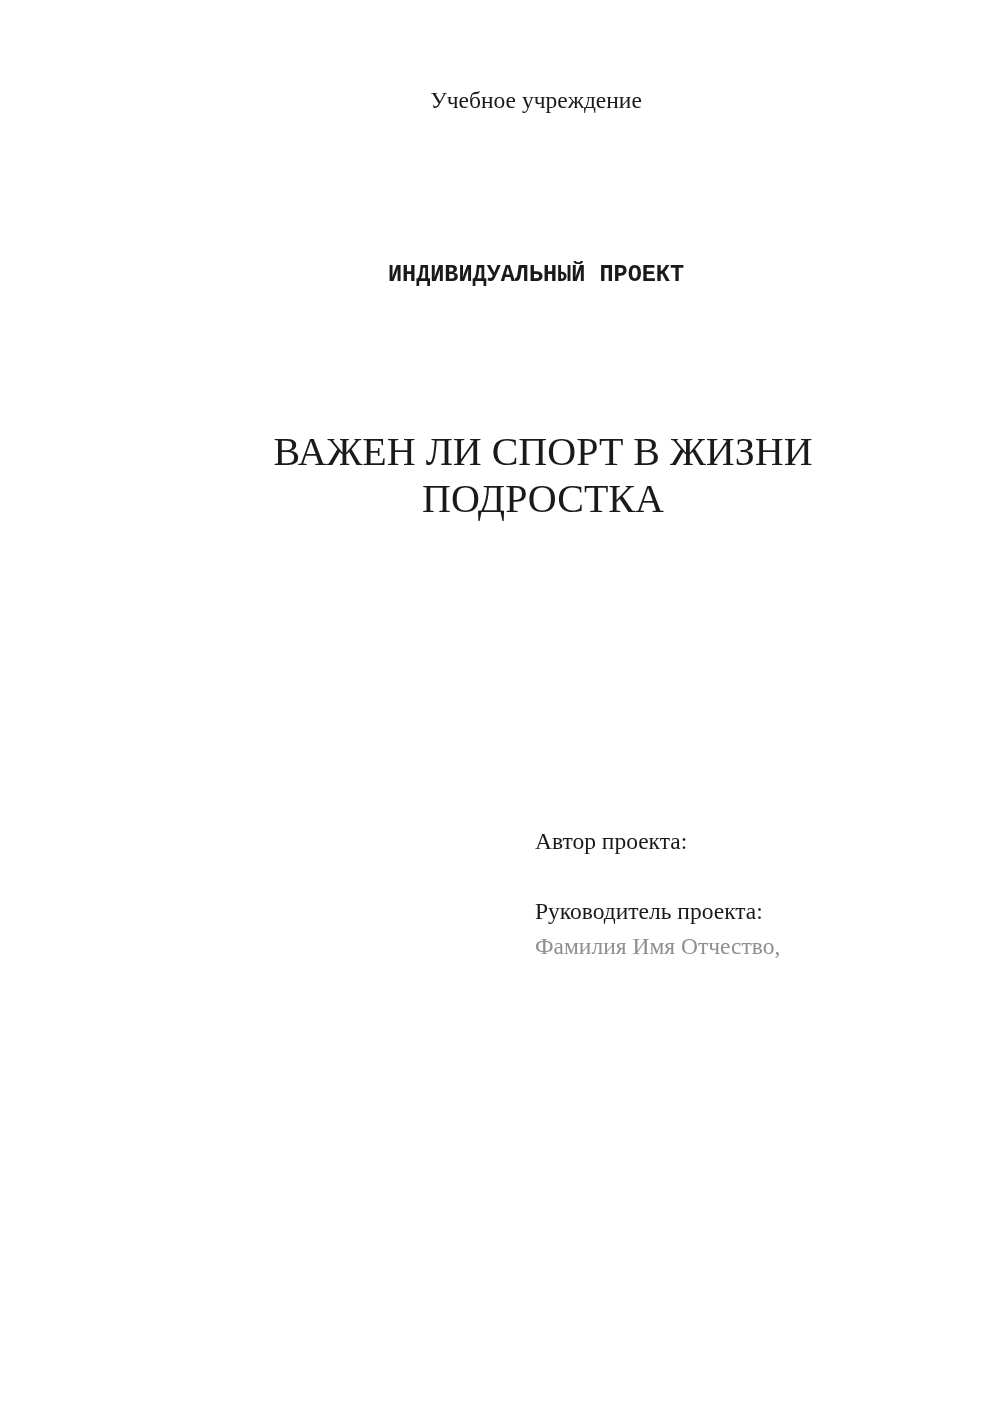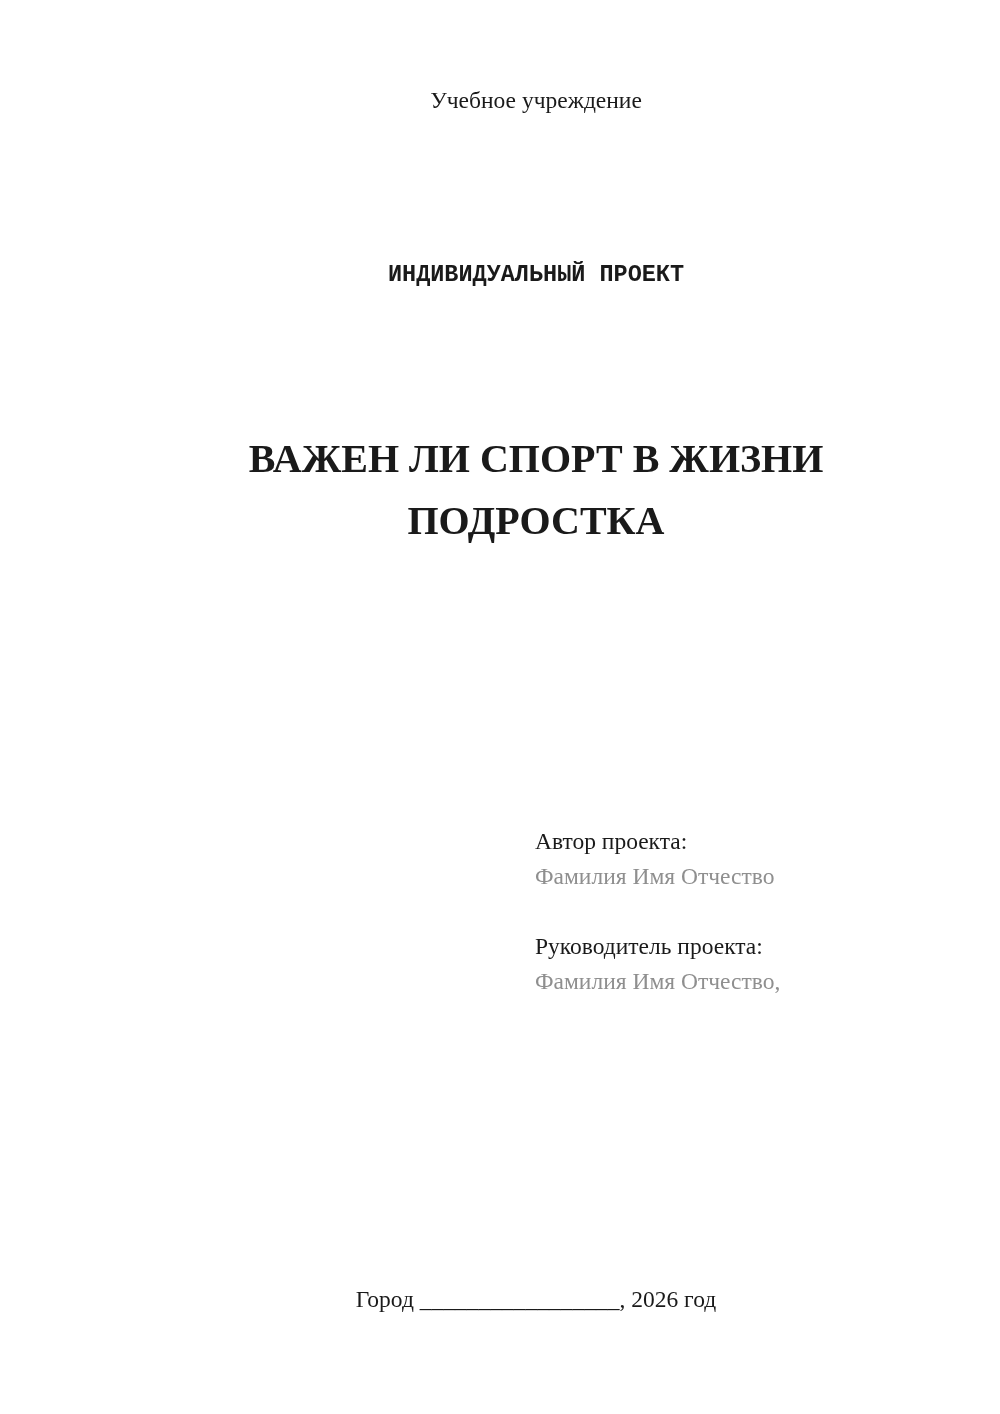--- a/index.html
+++ b/index.html
@@ -34,25 +34,25 @@
   }
   .project-type {
     top: 261px;
     font-size: 23.5px;
     line-height: 27px;
     font-weight: bold;
     font-family: Liberation Mono, monospace;
   }
   .project-title {
     top: 428px;
-    left: 236px;
+    left: 243px;
     width: 600px;
     font-size: 40px;
-    line-height: 62px;
-    font-weight: bold;
+    line-height: 47px;
+    font-weight: normal;
   }
   .credits {
     position: absolute;
     left: 535px;
     top: 786px;
     font-size: 23.5px;
     line-height: 35px;
     text-align: left;
     margin-top: 38px;
   }
@@ -75,23 +75,21 @@
 
   <div class="centered-block institution">Учебное учреждение</div>
 
   <div class="centered-block project-type">ИНДИВИДУАЛЬНЫЙ ПРОЕКТ</div>
 
   <div class="centered-block project-title">ВАЖЕН ЛИ СПОРТ В ЖИЗНИ ПОДРОСТКА</div>
 
   <div class="credits">
     <div class="group-gap">
       <div>Автор проекта:</div>
-      <div class="placeholder">Фамилия Имя Отчество</div>
     </div>
     <div>
       <div>Руководитель проекта:</div>
       <div class="placeholder">Фамилия Имя Отчество,</div>
     </div>
   </div>
 
-  <div class="centered-block footer-line"><span>Город</span> <span>_________________</span><span>, 2026 год</span></div>
 
 </div>
 
 </body></html>

